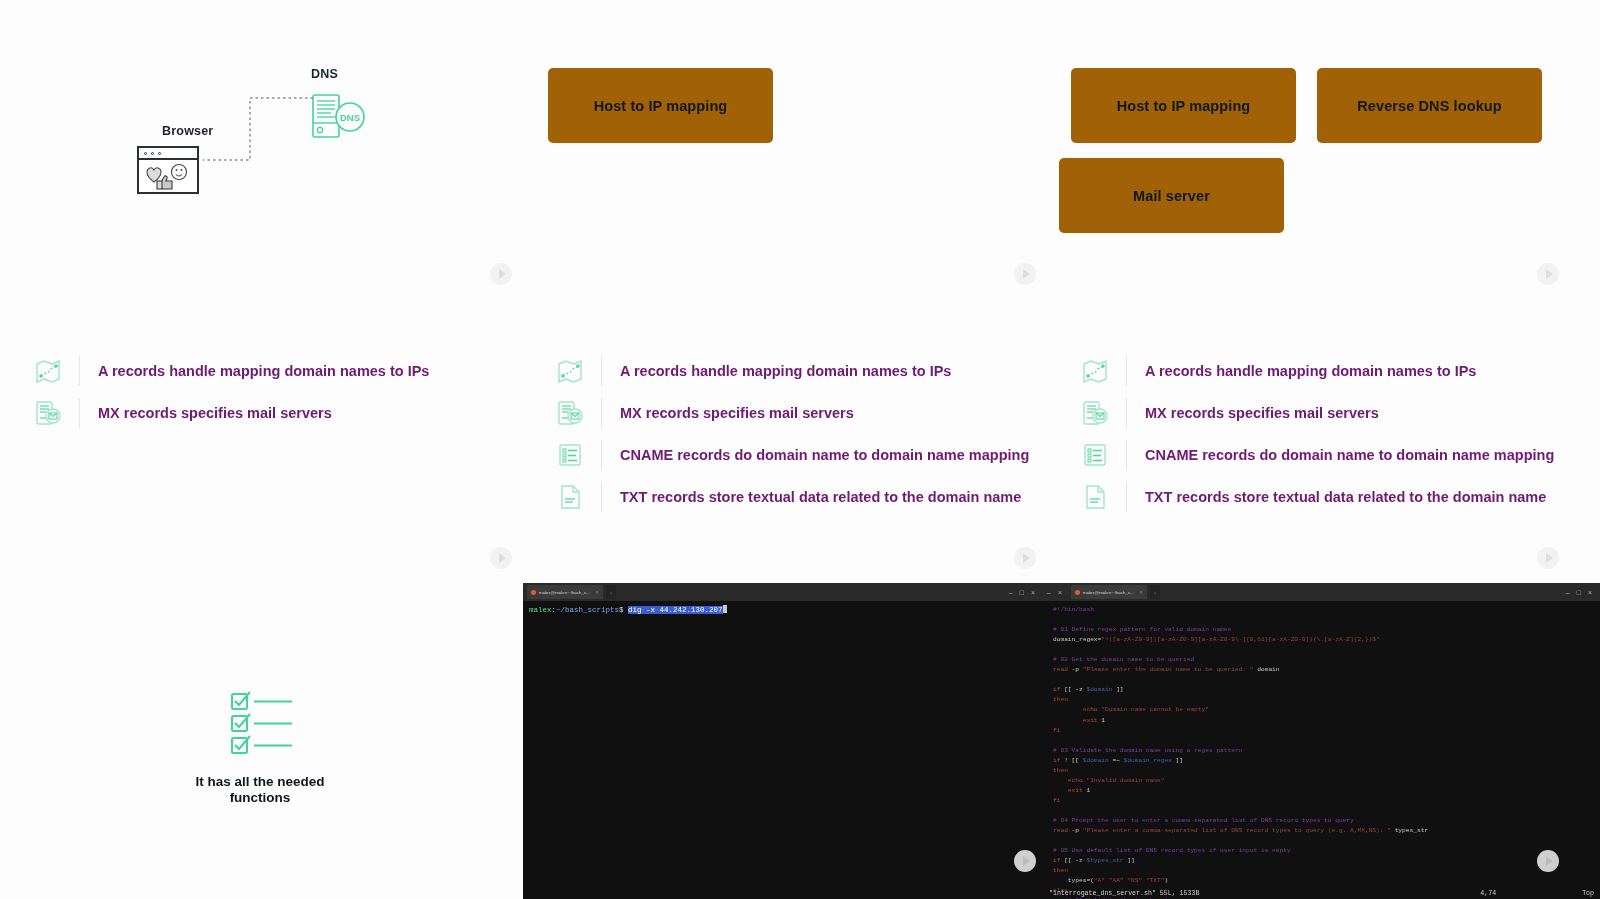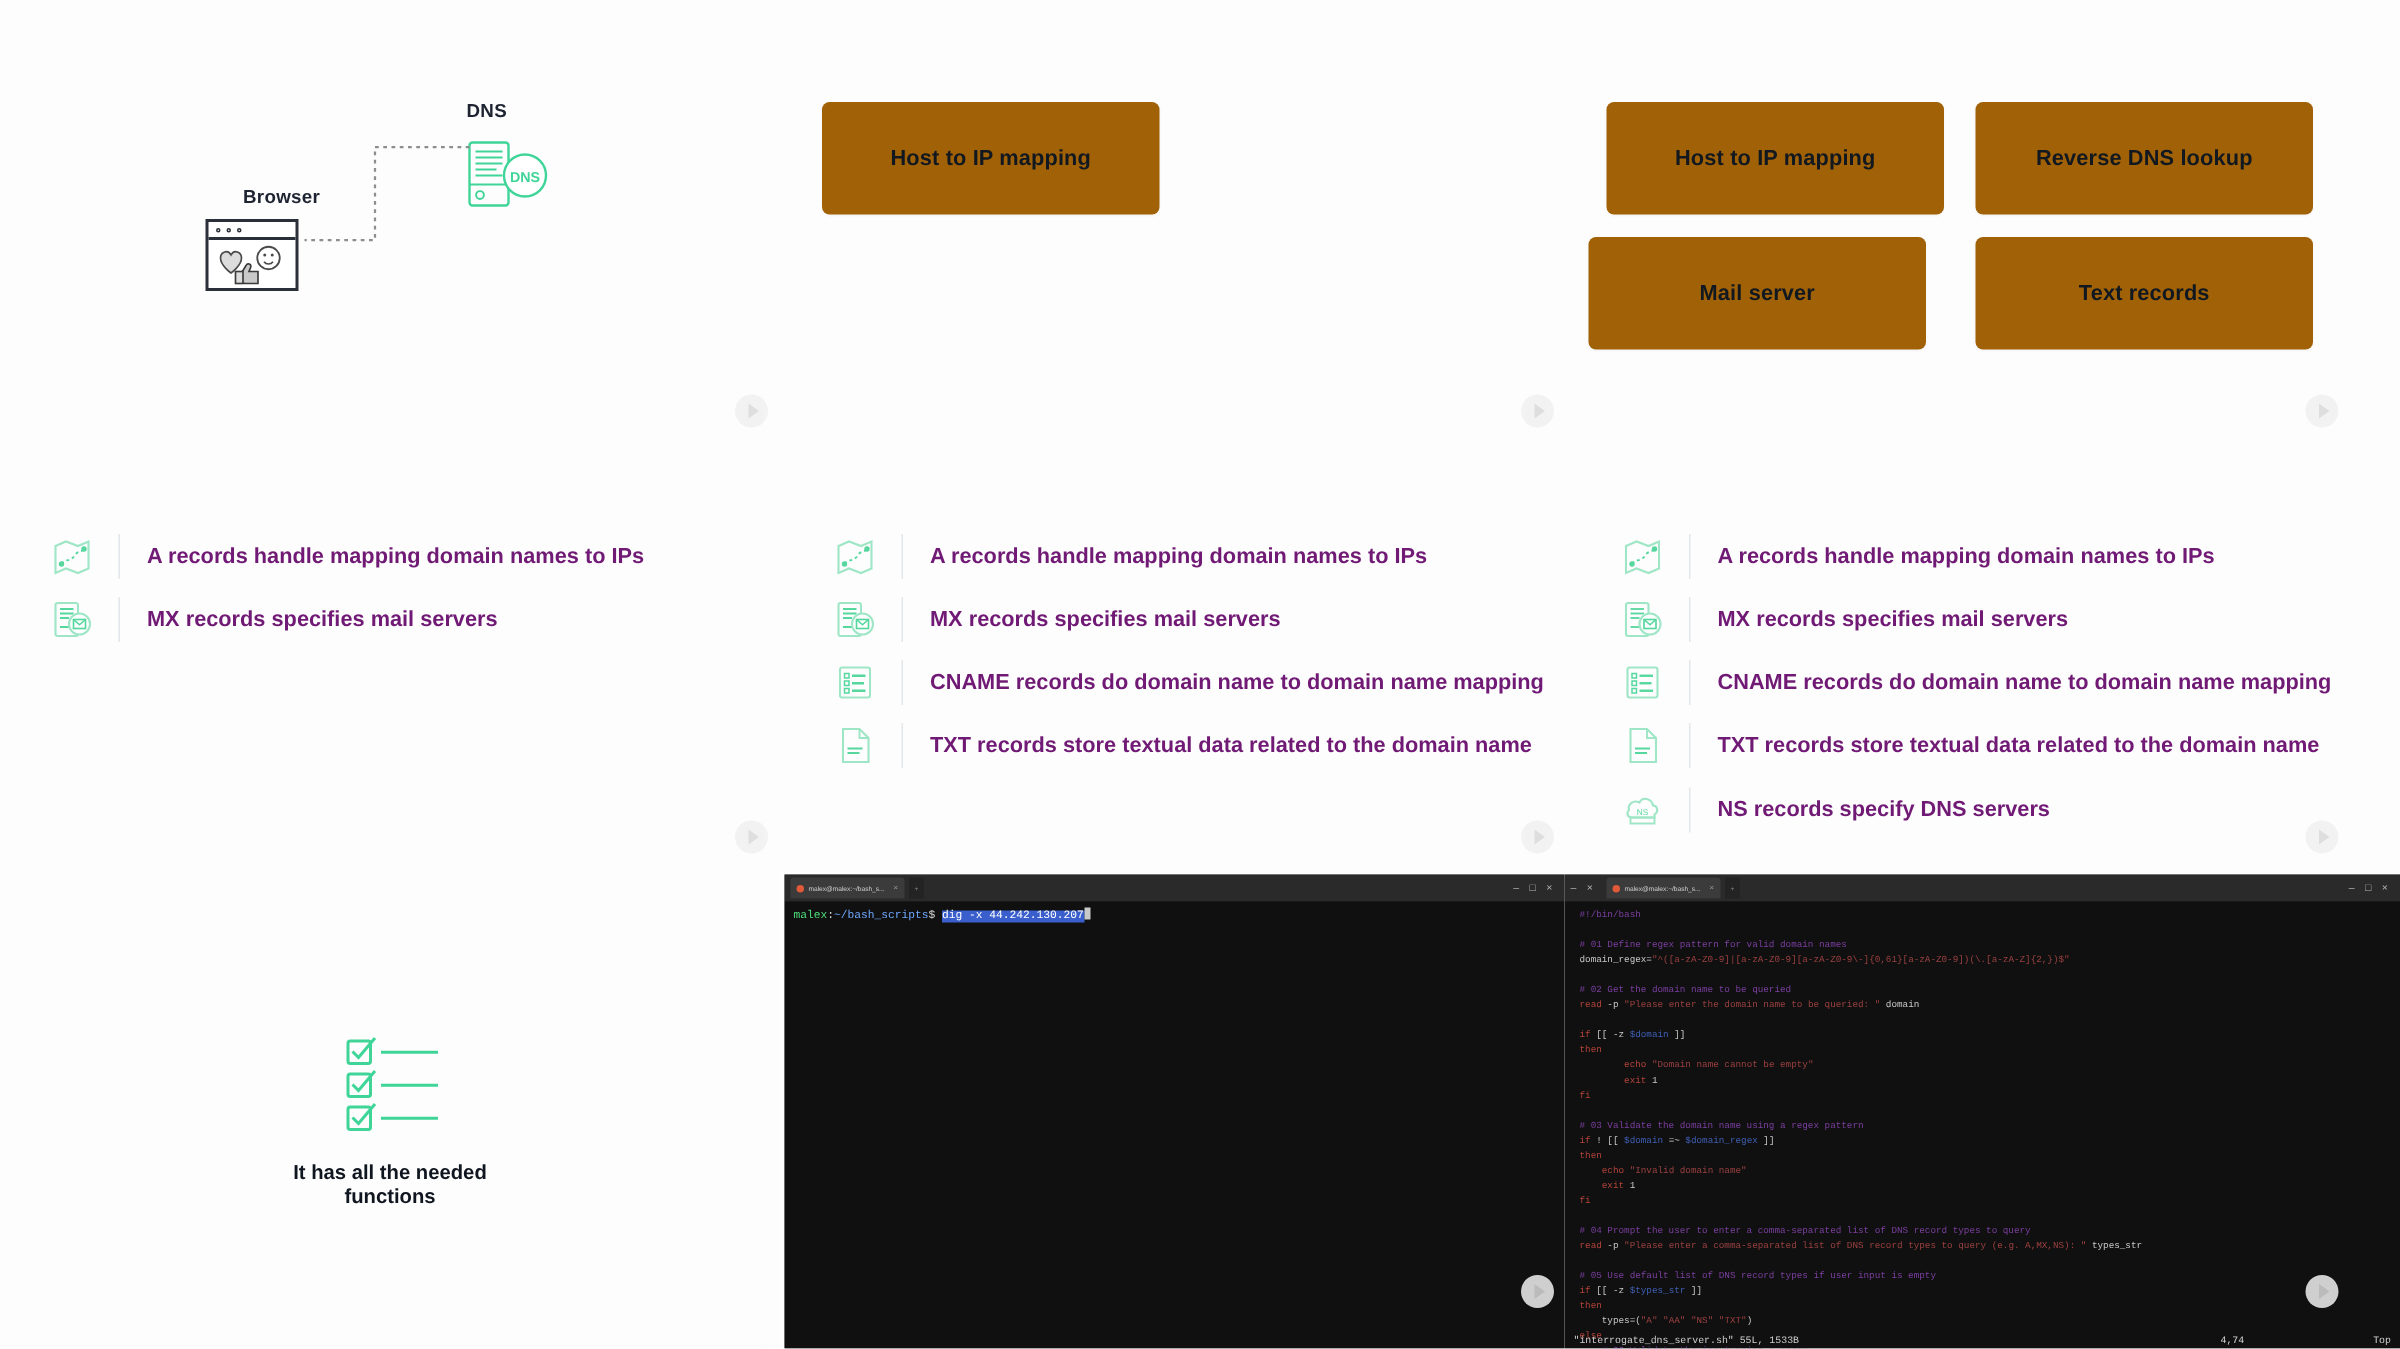--- a/index.html
+++ b/index.html
@@ -151,21 +151,20 @@
 
   <div class="panel" style="left:520px;top:0;width:523px;height:290px;">
     <div class="gbtn" style="left:28px;top:68px;width:225px;height:75px;">Host to IP mapping</div>
     <div class="watermark" style="left:494px;top:263px;"></div>
   </div>
 
   <div class="panel" style="left:1043px;top:0;width:557px;height:290px;">
     <div class="gbtn" style="left:28px;top:68px;width:225px;height:75px;">Host to IP mapping</div>
     <div class="gbtn" style="left:274px;top:68px;width:225px;height:75px;">Reverse DNS lookup</div>
     <div class="gbtn" style="left:16px;top:158px;width:225px;height:75px;">Mail server</div>
-    <div class="gbtn" style="left:274px;top:158px;width:225px;height:75px;">Text records</div>
     <div class="watermark" style="left:494px;top:263px;"></div>
   </div>
 
   <div class="panel" style="left:0;top:290px;width:520px;height:292px;">
 
     <div class="rec-row" style="left:33px;top:66px;">
       <span class="rec-ico">
         <svg width="30" height="30" viewBox="0 0 30 30">
           <path d="M4 8 L11 5 L19 8 L26 5 L26 23 L19 26 L11 23 L4 26 Z" fill="none" stroke="#9fe6c6" stroke-width="1.4"></path>
           <path d="M8 20 C11 16 14 19 17 14 C19 11 22 12 23 10" fill="none" stroke="#55d79e" stroke-width="1.3" stroke-dasharray="2,2"></path>
@@ -315,31 +314,20 @@
           <path d="M7 4 L18 4 L24 10 L24 26 L7 26 Z" fill="none" stroke="#9fe6c6" stroke-width="1.4"></path>
           <path d="M18 4 L18 10 L24 10" fill="none" stroke="#9fe6c6" stroke-width="1.3"></path>
           <line x1="10" y1="17" x2="20" y2="17" stroke="#55d79e" stroke-width="1.3"></line>
           <line x1="10" y1="20" x2="18" y2="20" stroke="#55d79e" stroke-width="1.3"></line>
         </svg>
       </span>
       <span class="rec-div"></span>
       <span class="rec-txt">TXT records store textual data related to the domain name</span>
     </div>
 
-    <div class="rec-row" style="left:37px;top:235px;">
-      <span class="rec-ico">
-        <svg width="30" height="30" viewBox="0 0 30 30">
-          <path d="M8 20 C5 20 4 17 6 15 C5 11 9 8 13 10 C15 6 21 7 22 12 C25 12 26 16 23 18 L23 20 Z" fill="none" stroke="#9fe6c6" stroke-width="1.4"></path>
-          <rect x="7" y="20" width="16" height="4" fill="none" stroke="#9fe6c6" stroke-width="1.3"></rect>
-          <text x="15" y="18" font-family="Liberation Sans, sans-serif" font-size="5.5" fill="#55d79e" text-anchor="middle">NS</text>
-        </svg>
-      </span>
-      <span class="rec-div"></span>
-      <span class="rec-txt">NS records specify DNS servers</span>
-    </div>
 
     <div class="watermark" style="left:494px;top:257px;"></div>
   </div>
 
   <div class="panel" style="left:0;top:582px;width:520px;height:317px;">
 
 
     <div class="feat" style="left:185px;top:90px;">
       <div class="fico">
         <svg width="92" height="86" viewBox="0 0 92 86">

